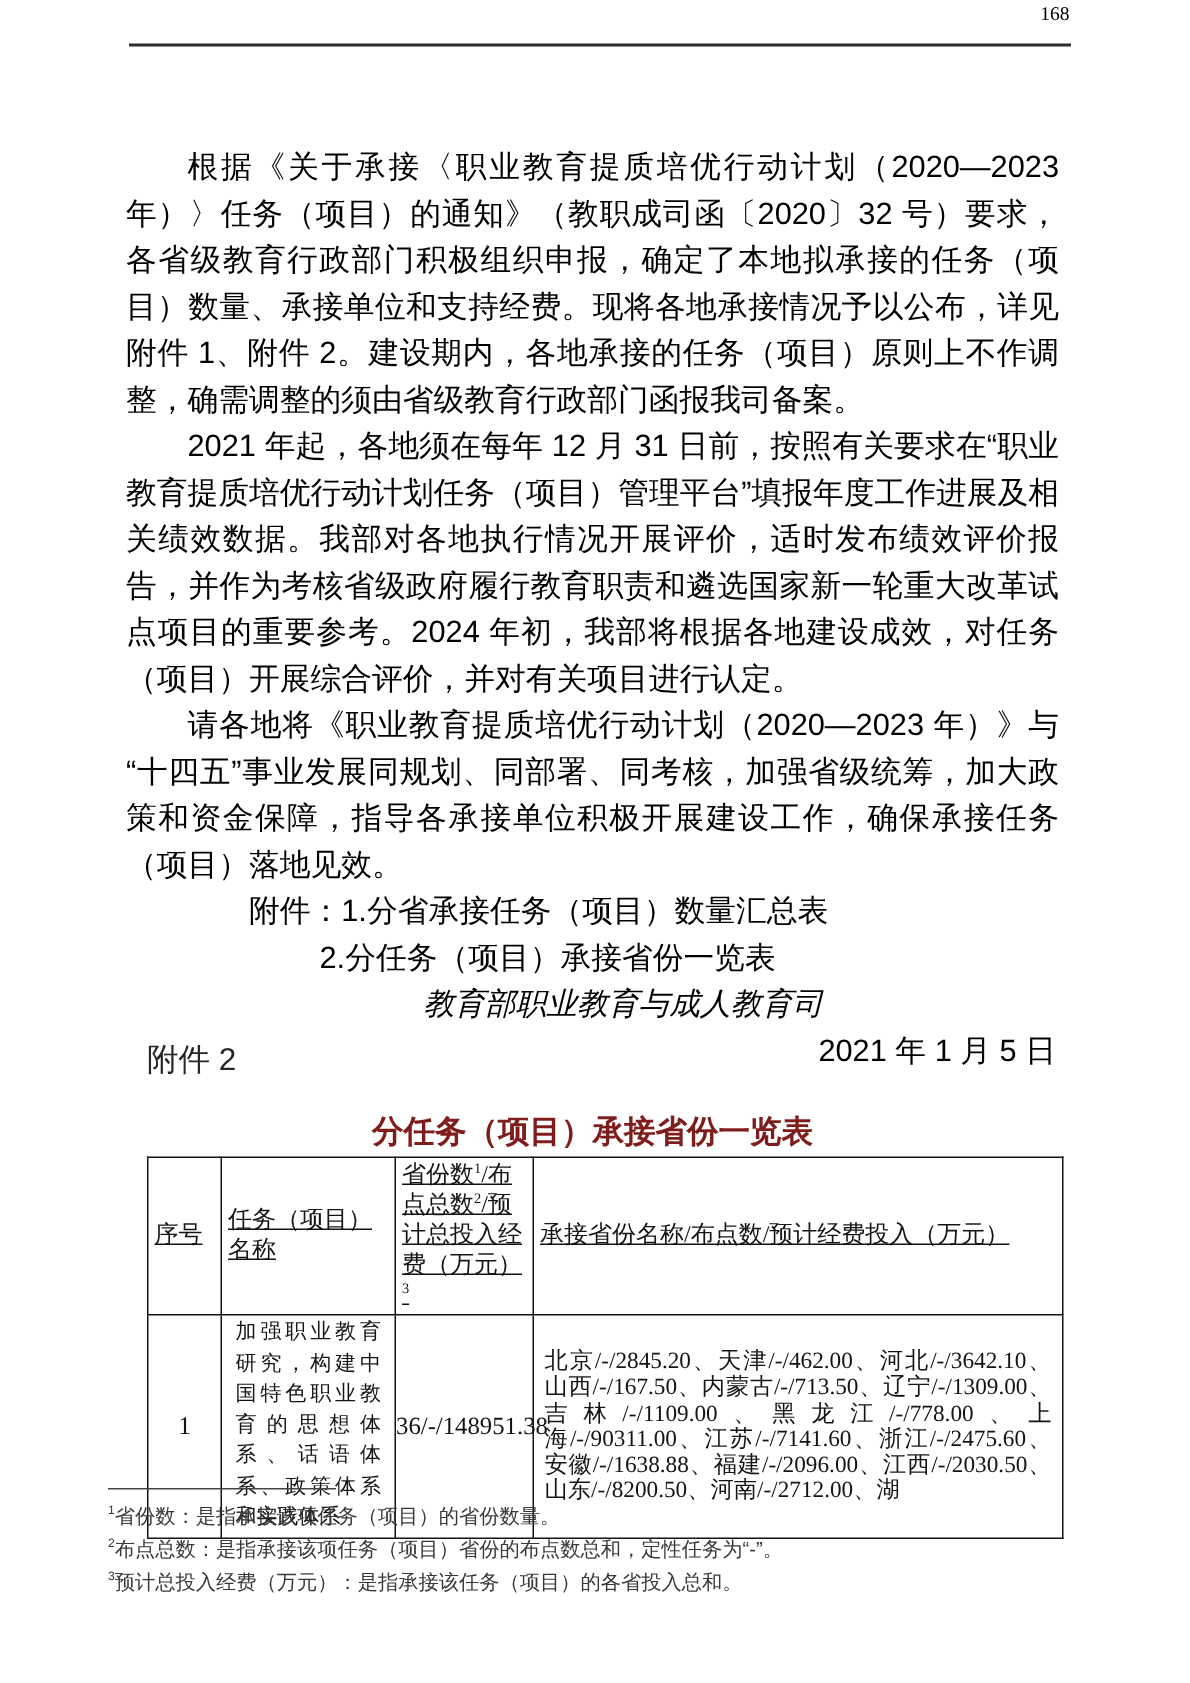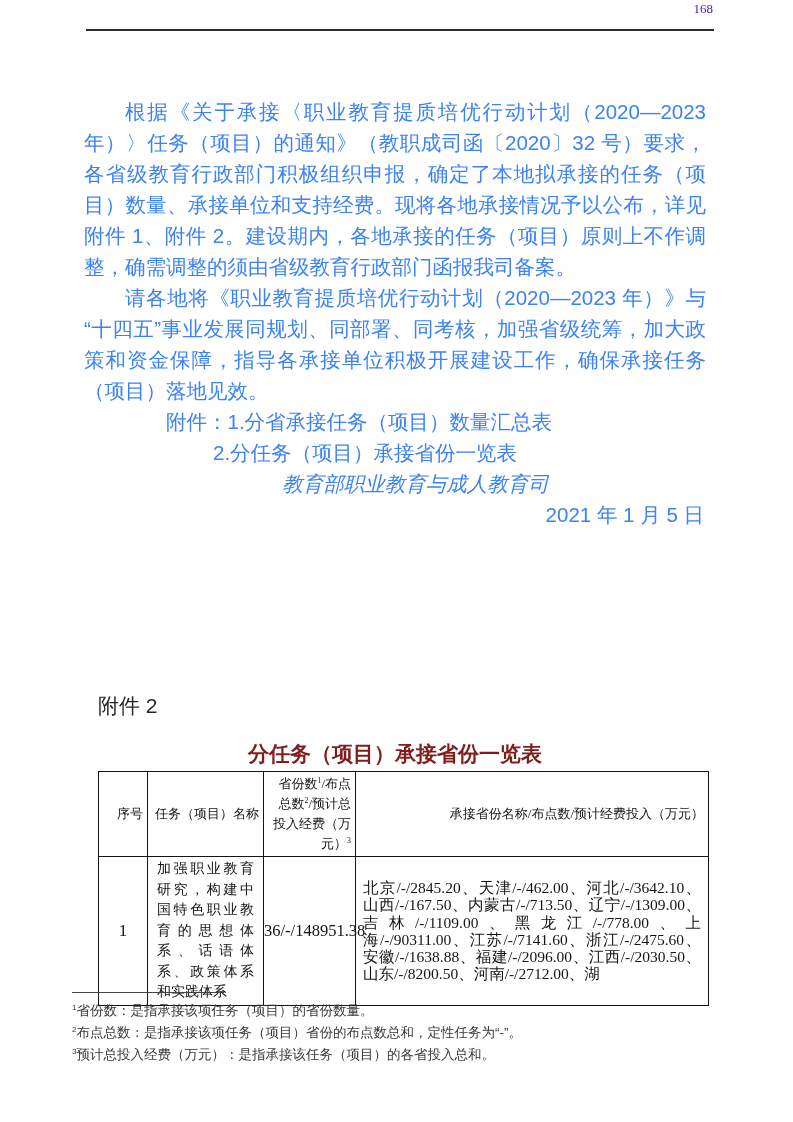--- a/index.html
+++ b/index.html
@@ -7,30 +7,30 @@
     position:relative;
     width:793px;height:1122px;
     background:#ffffff;
     font-family:"Liberation Sans", sans-serif;
     overflow:hidden;
   }
   
   .pagenum{
     position:absolute;top:1px;right:80px;
     font-family:"Liberation Serif", serif;
-    font-size:13px;color:#4c1d95;
+    font-size:13px;color:#000000;
   }
   .header-rule{
     position:absolute;top:29px;left:86px;width:628px;
     border-top:2px solid #2b2b2b;
   }
   
   .body-text{
     position:absolute;top:96px;left:84px;width:622px;
-    font-size:20.5px;line-height:31px;color:#3b82f6;
+    font-size:20.5px;line-height:31px;color:#000000;
     text-align:justify;
   }
   .body-text p{margin:0;text-indent:2em;}
   .att-line1{margin:0;padding-left:2em;}
   .att-line2{margin:0;padding-left:88px;}
   .sig{margin:0;text-align:center;font-style:italic;}
   .sig-date{margin:0;text-align:right;padding-right:2px;}
   
   .appendix-heading{
     position:absolute;top:692px;left:98px;
@@ -41,21 +41,21 @@
     text-align:center;font-size:21px;font-weight:700;color:#7f1d1d;
   }
   
   .tbl{
     position:absolute;top:771px;left:98px;width:610px;
     border-collapse:collapse;table-layout:fixed;
     font-family:"Liberation Serif","DejaVu Serif",serif;
     color:#141414;
   }
   .tbl td{border:1.5px solid #141414;vertical-align:middle;padding:0;}
-  .tbl .hdr td{height:80px;text-align:right;font-size:13px;line-height:20px;padding:2px 4px;}
+  .tbl .hdr td{height:80px;text-align:left;font-size:16px;line-height:20px;padding:2px 4px;text-decoration:underline;}
   .tbl .row td{height:121px;}
   .cell-seq{text-align:center;font-size:17px;}
   .cell-task{font-size:14px;line-height:20.5px;text-align:justify;padding:2px 9px !important;}
   .cell-stats{text-align:center;font-size:16.5px;}
   .cell-prov{font-size:15.5px;line-height:17.2px;text-align:justify;padding:1px 7px !important;vertical-align:middle;}
   .cell-prov .clip{max-height:119px;overflow:hidden;}
   sup{font-size:0.6em;line-height:0;}
   
   .footnotes{
     position:absolute;top:992px;left:72px;width:620px;
@@ -67,20 +67,21 @@
 </head>
 <body>
 
 <div class="page">
 
   <div class="pagenum">168</div>
   <div class="header-rule"></div>
 
   <div class="body-text">
     <p>根据《关于承接〈职业教育提质培优行动计划（2020—2023 年）〉任务（项目）的通知》（教职成司函〔2020〕32 号）要求，各省级教育行政部门积极组织申报，确定了本地拟承接的任务（项目）数量、承接单位和支持经费。现将各地承接情况予以公布，详见附件 1、附件 2。建设期内，各地承接的任务（项目）原则上不作调整，确需调整的须由省级教育行政部门函报我司备案。</p>
+    <p>2021 年起，各地须在每年 12 月 31 日前，按照有关要求在“职业教育提质培优行动计划任务（项目）管理平台”填报年度工作进展及相关绩效数据。我部对各地执行情况开展评价，适时发布绩效评价报告，并作为考核省级政府履行教育职责和遴选国家新一轮重大改革试点项目的重要参考。2024 年初，我部将根据各地建设成效，对任务（项目）开展综合评价，并对有关项目进行认定。</p>
     <p>请各地将《职业教育提质培优行动计划（2020—2023 年）》与“十四五”事业发展同规划、同部署、同考核，加强省级统筹，加大政策和资金保障，指导各承接单位积极开展建设工作，确保承接任务（项目）落地见效。</p>
     <p class="att-line1">附件：1.分省承接任务（项目）数量汇总表</p>
     <p class="att-line2">2.分任务（项目）承接省份一览表</p>
     <p class="sig">教育部职业教育与成人教育司</p>
     <p class="sig-date">2021 年 1 月 5 日</p>
   </div>
 
   <div class="appendix-heading">附件 2</div>
 
   <div class="table-title">分任务（项目）承接省份一览表</div>

